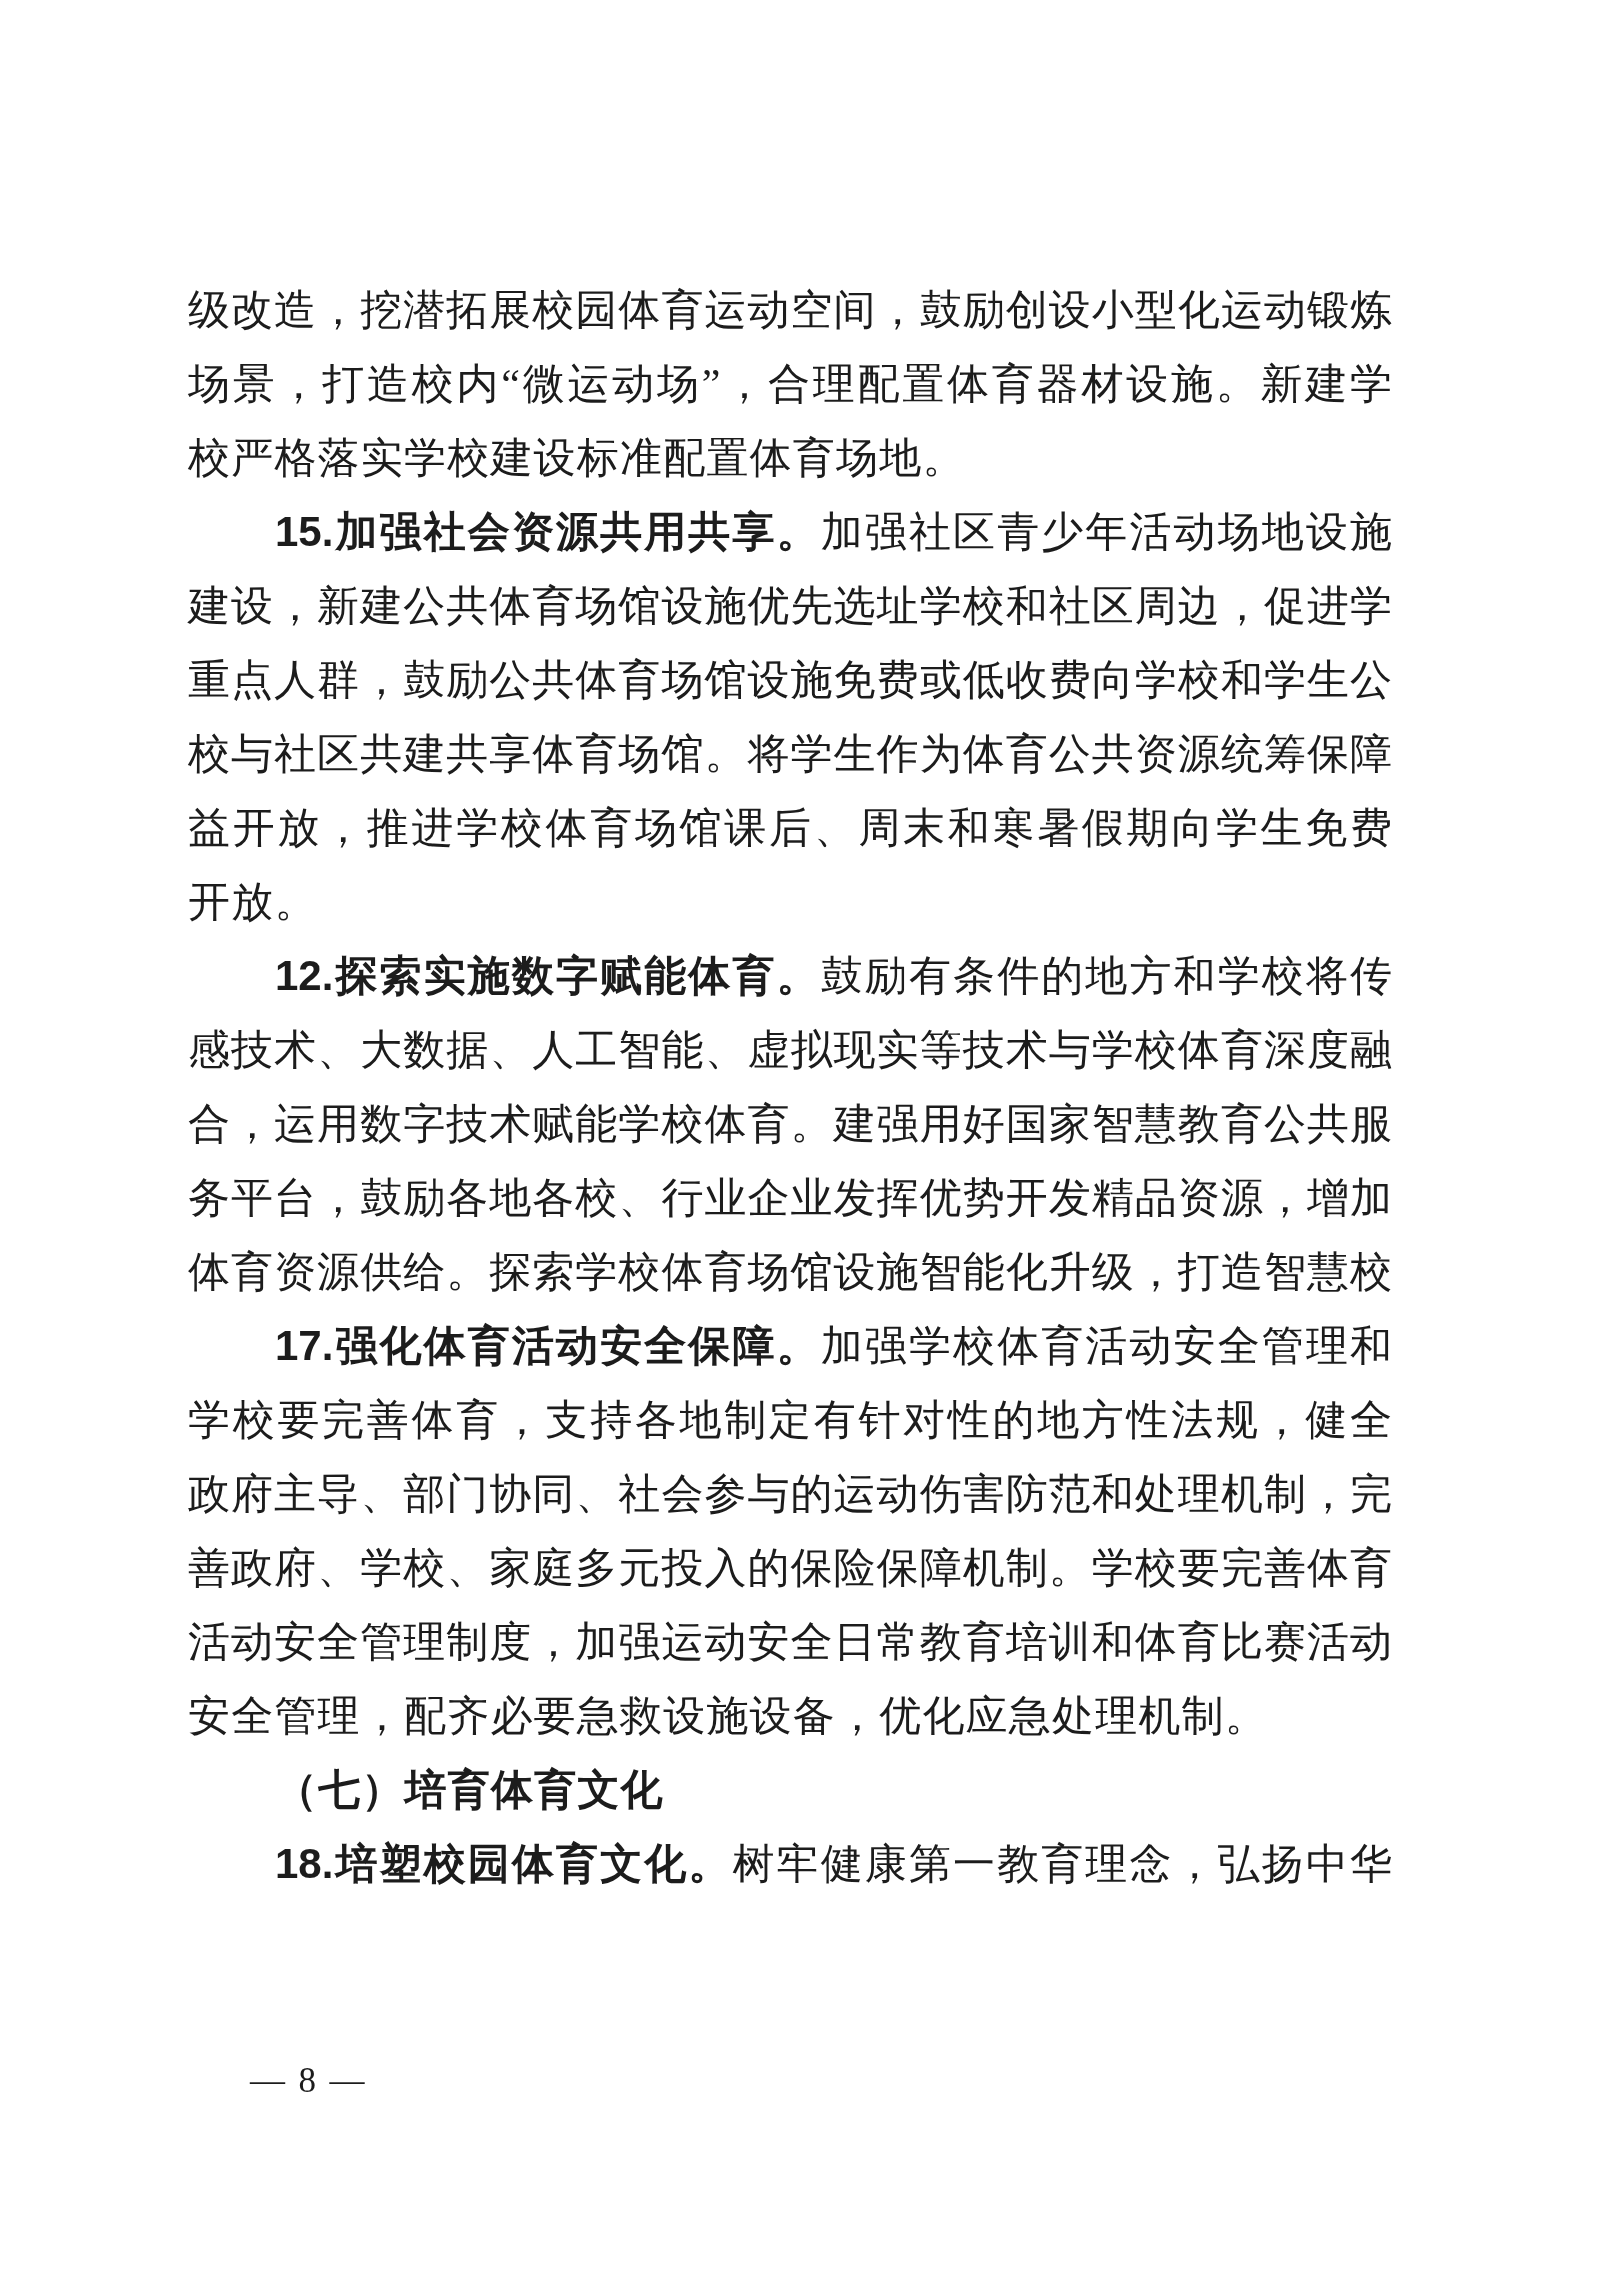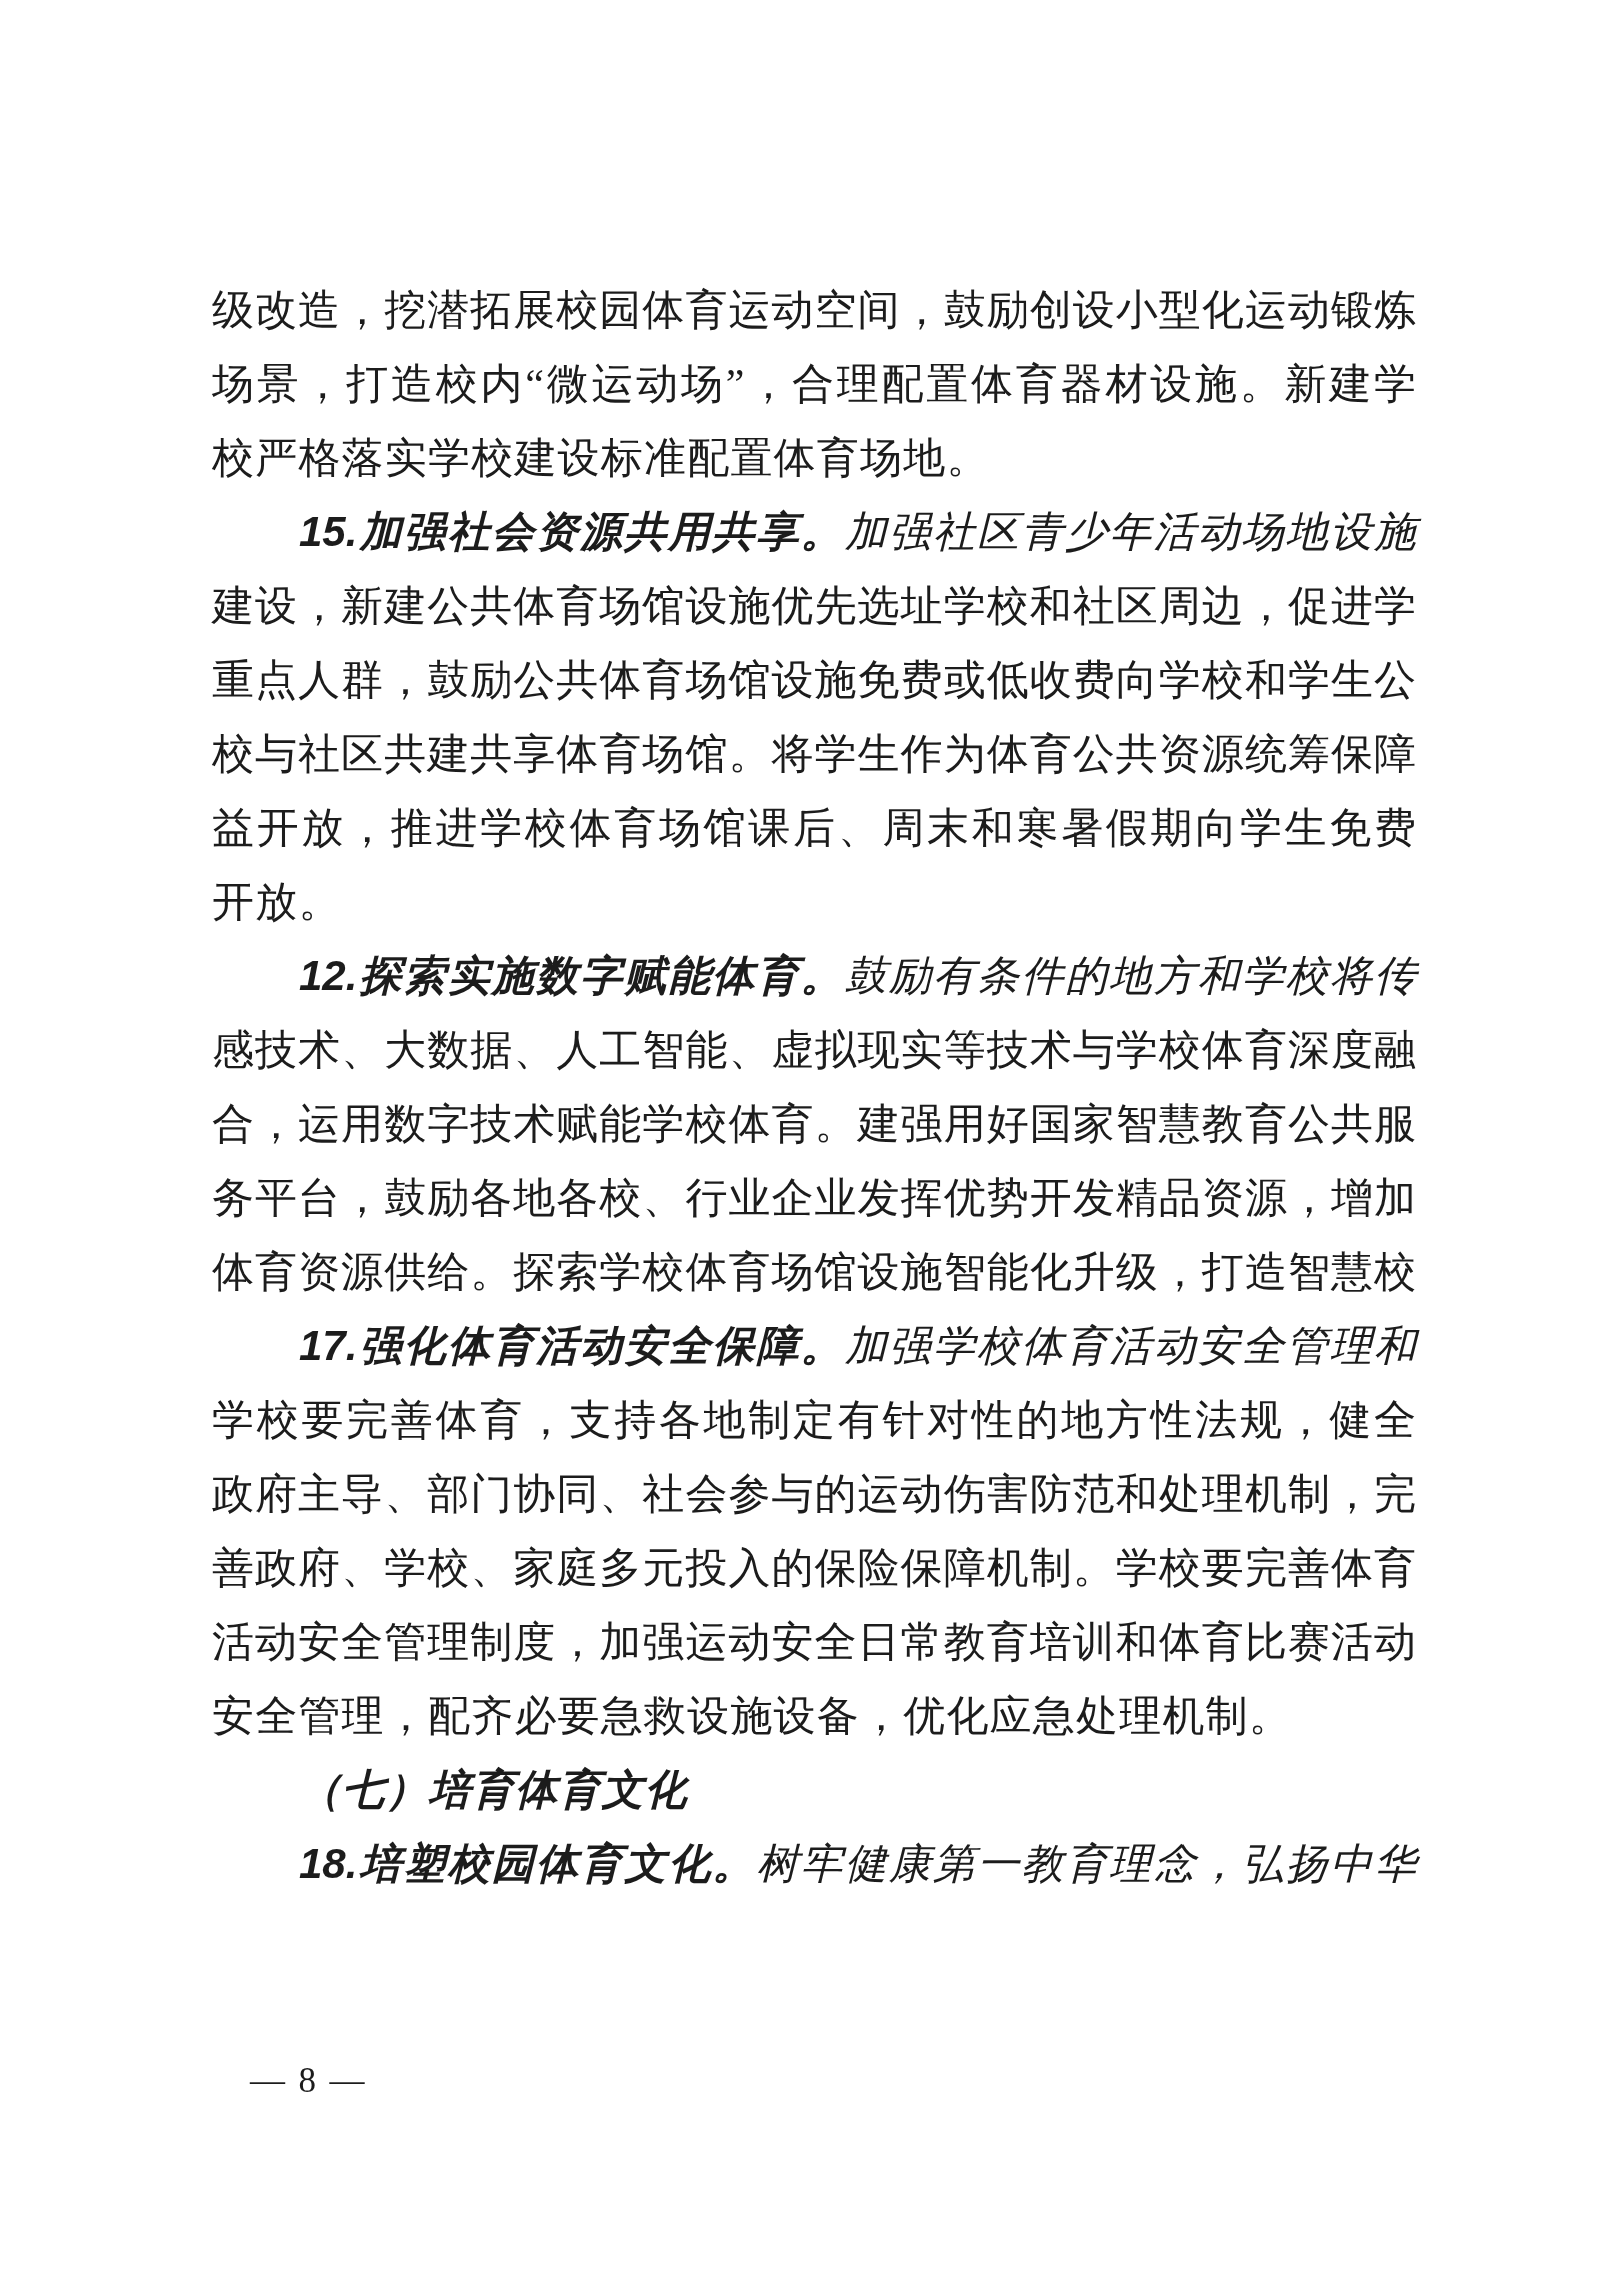--- a/index.html
+++ b/index.html
@@ -10,40 +10,39 @@
     position: relative;
     width: 1623px;
     height: 2295px;
     background: #ffffff;
     color: #1c1c1c;
     font-family: "Liberation Serif", "DejaVu Serif", serif;
     overflow: hidden;
   }
   .body-text {
     position: absolute;
-    left: 212px;
+    left: 188px;
     top: 273px;
     width: 1204px;
   }
   .line {
     height: 74px;
     line-height: 74px;
     font-size: 42px;
     white-space: nowrap;
     text-align: justify;
     text-align-last: justify;
   }
   .line.end {
     text-align: left;
     text-align-last: left;
     letter-spacing: 1.2px;
   }
   .line.indent {
     padding-left: 87px;
-    font-style: italic;
   }
   .lead {
     font-family: "Liberation Sans", "DejaVu Sans", sans-serif;
     font-weight: 700;
   }
   .footer {
     position: absolute;
     left: 250px;
     top: 2061px;
     font-size: 35px;

